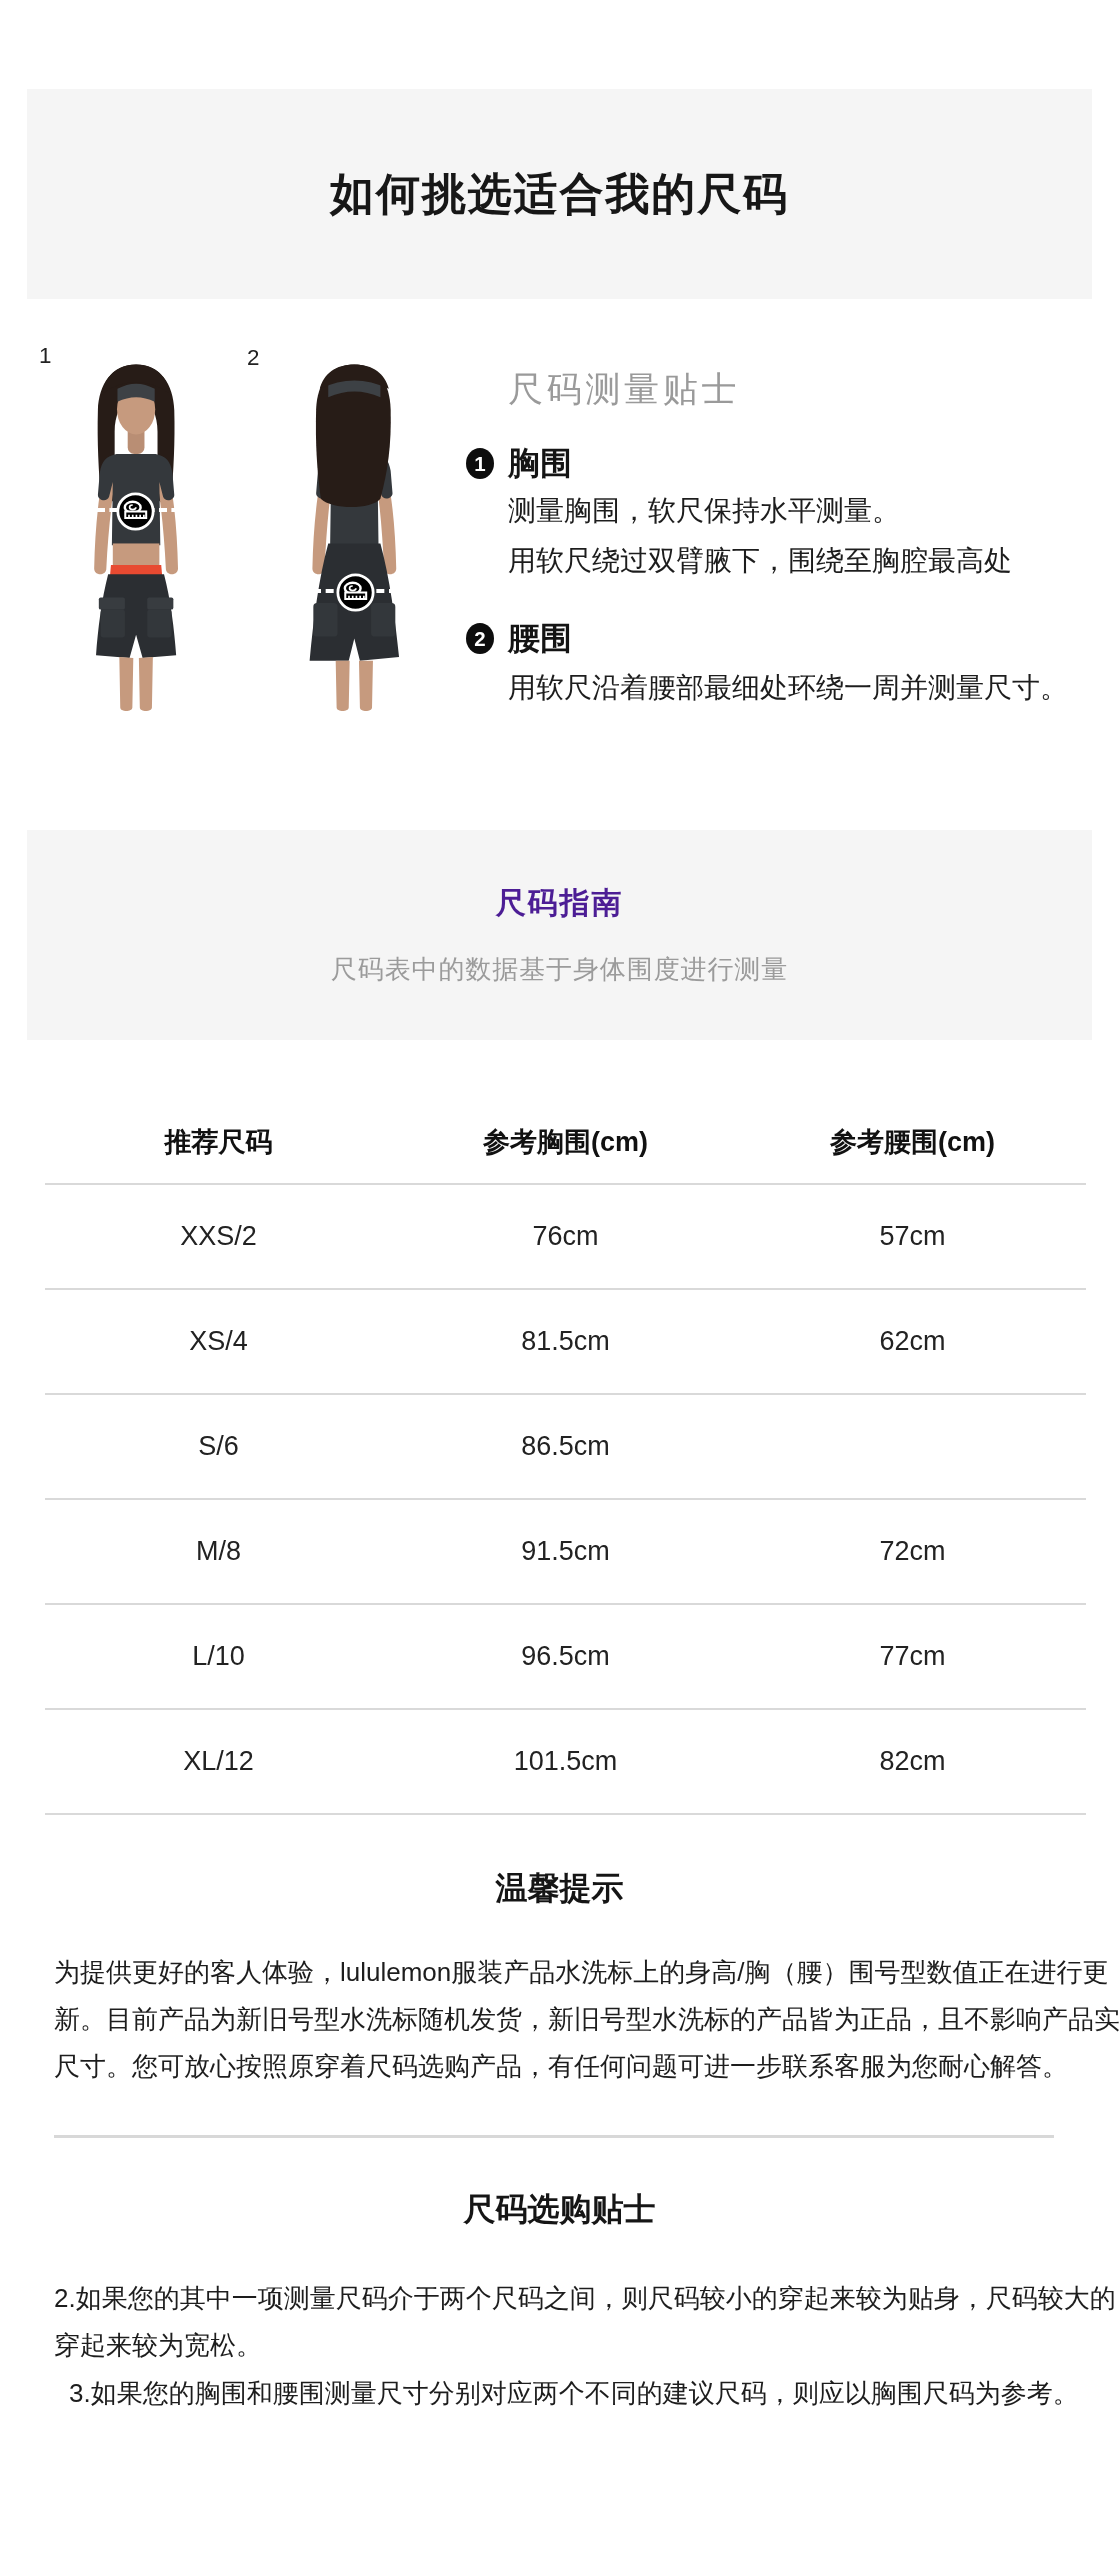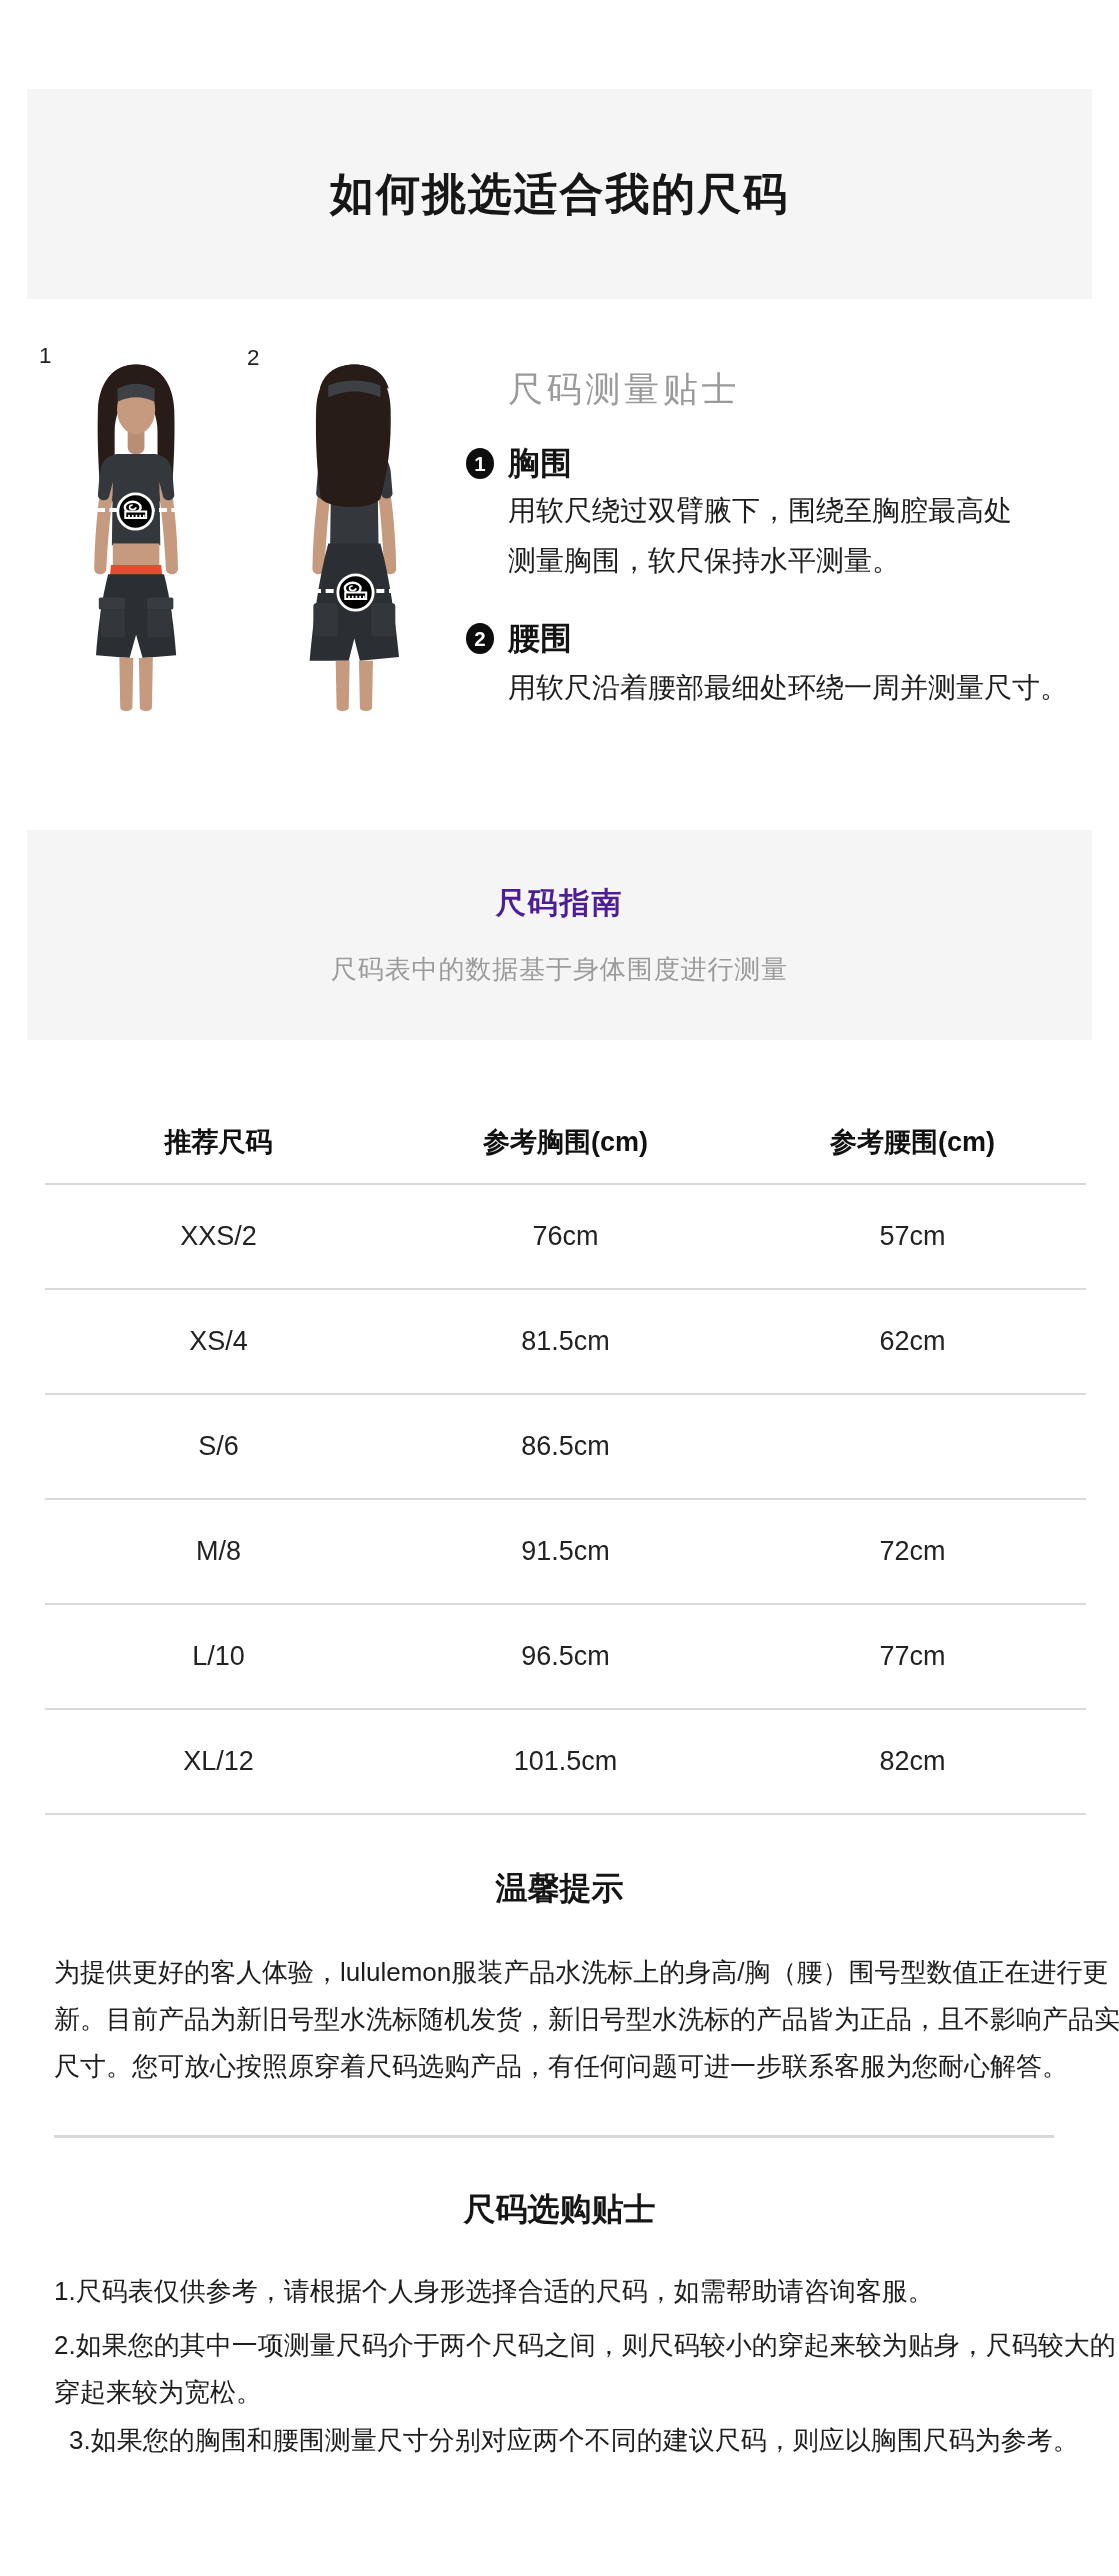--- a/index.html
+++ b/index.html
@@ -127,22 +127,22 @@
     <path d="M10 21 L32.5 21 L32.5 28 L10 28 Z" fill="#000" stroke="#fff" stroke-width="2.2"></path>
     <path d="M14 28 V24.5 M18 28 V24.5 M22 28 V24.5 M26 28 V24.5 M30 28 V24.5" stroke="#fff" stroke-width="1.8"></path>
   </svg>
 </div>
 
 <div class="abs mt-heading nowrap" style="left:508px;top:366px;">尺码测量贴士</div>
 
 <div class="abs tip-badge" style="left:466px;top:448px;">1</div>
 <div class="abs tip-label nowrap" style="left:508px;top:443px;">胸围</div>
 <div class="abs tip-desc" style="left:508px;top:486px;width:597px;">
+  <div class="nowrap">测量胸围，软尺保持水平测量。</div>
   <div class="nowrap">用软尺绕过双臂腋下，围绕至胸腔最高处</div>
-  <div class="nowrap">测量胸围，软尺保持水平测量。</div>
 </div>
 
 <div class="abs tip-badge" style="left:466px;top:623px;">2</div>
 <div class="abs tip-label nowrap" style="left:508px;top:618px;">腰围</div>
 <div class="abs tip-desc" style="left:508px;top:663px;width:616px;">
   <div class="nowrap">用软尺沿着腰部最细处环绕一周并测量尺寸。</div>
 </div>
 
 <div class="abs banner guide">
   <div class="guide-title">尺码指南</div>
@@ -201,23 +201,20 @@
 <div class="abs" style="left:54px;top:1949px;width:1017px;">
   <div class="para-line nowrap">为提供更好的客人体验，lululemon服装产品水洗标上的身高/胸（腰）围号型数值正在进行更</div>
   <div class="para-line nowrap">新。目前产品为新旧号型水洗标随机发货，新旧号型水洗标的产品皆为正品，且不影响产品实际</div>
   <div class="para-line nowrap">尺寸。您可放心按照原穿着尺码选购产品，有任何问题可进一步联系客服为您耐心解答。</div>
 </div>
 
 <div class="abs divider" style="left:54px;top:2135px;width:1000px;"></div>
 
 <div class="abs section-title" style="top:2186px;">尺码选购贴士</div>
 <div class="abs tips-list" style="left:54px;top:2268px;width:1026px;">
-  <div class="tips-item">
-    <div class="nowrap">1.尺码表仅供参考，请根据个人身形选择合适的尺码，如需帮助请咨询客服。</div>
-  </div>
   <div class="tips-item m2">
     <div class="nowrap">2.如果您的其中一项测量尺码介于两个尺码之间，则尺码较小的穿起来较为贴身，尺码较大的</div>
     <div class="nowrap">穿起来较为宽松。</div>
   </div>
   <div class="tips-item m3">
     <div class="nowrap">3.如果您的胸围和腰围测量尺寸分别对应两个不同的建议尺码，则应以胸围尺码为参考。</div>
   </div>
 </div>
 
 

